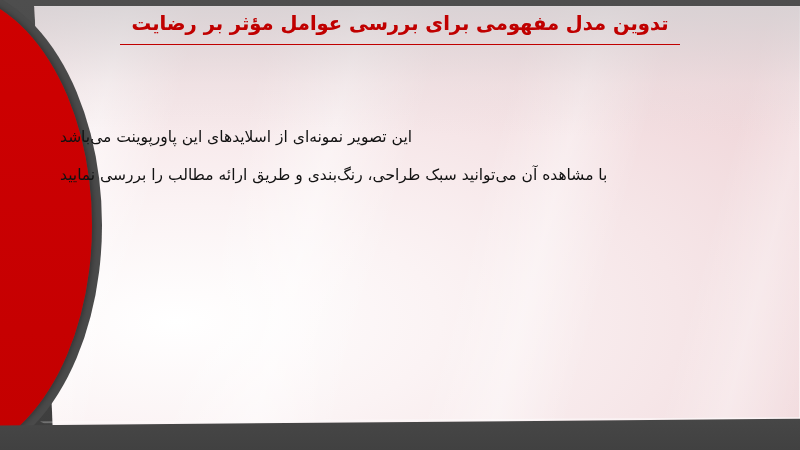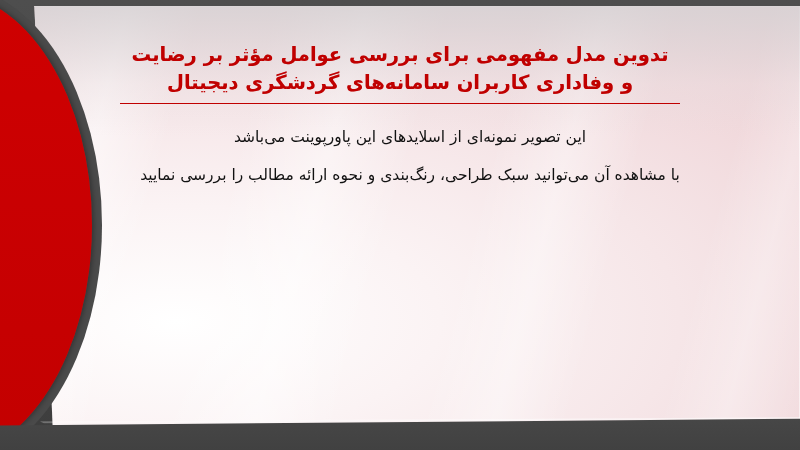--- a/index.html
+++ b/index.html
@@ -105,21 +105,20 @@
   }
 
   
   .title-block {
     position: absolute;
     top: 10px;
     left: 0;
     width: 800px;
     text-align: center;
     direction: rtl;
-    margin-top: 31px;
   }
   .title-line {
     color: #c00000;
     font-size: 19.5px;
     font-weight: 700;
     line-height: 28px;
     letter-spacing: 0px;
     text-shadow: 0 0 0.5px rgba(192,0,0,0.35);
   }
   .title-rule {
@@ -132,21 +131,21 @@
 
   
   .body-block {
     position: absolute;
     top: 118px;
     left: 0;
     width: 800px;
     padding-left: 60px;
     padding-right: 40px;
     box-sizing: border-box;
-    text-align: center;
+    text-align: left;
     direction: rtl;
   }
   .body-line {
     color: #111111;
     font-size: 15.5px;
     font-weight: 400;
     line-height: 38px;
     white-space: nowrap;
   }
 
@@ -181,25 +180,24 @@
 
   <div class="panel"></div>
   <div class="panel-topwash"></div>
   <div class="panel-arcs"></div>
 
   <div class="red-rim"></div>
   <div class="red-ellipse"></div>
 
   <div class="title-block">
     <div class="title-line">تدوین مدل مفهومی برای بررسی عوامل مؤثر بر رضایت</div>
-    <div class="title-line">و وفاداری کاربران سامانه‌های گردشگری دیجیتال</div>
     <div class="title-rule"></div>
   </div>
 
   <div class="body-block">
     <div class="body-line">این تصویر نمونه‌ای از اسلایدهای این پاورپوینت می‌باشد</div>
-    <div class="body-line">با مشاهده آن می‌توانید سبک طراحی، رنگ‌بندی و نحوه ارائه مطالب را بررسی نمایید</div>
+    <div class="body-line">با مشاهده آن می‌توانید سبک طراحی، رنگ‌بندی و طریق ارائه مطالب را بررسی نمایید</div>
   </div>
 
   <div class="bottom-hairline"></div>
   <div class="bottom-band"></div>
 
 </div>
 
 </body></html>

